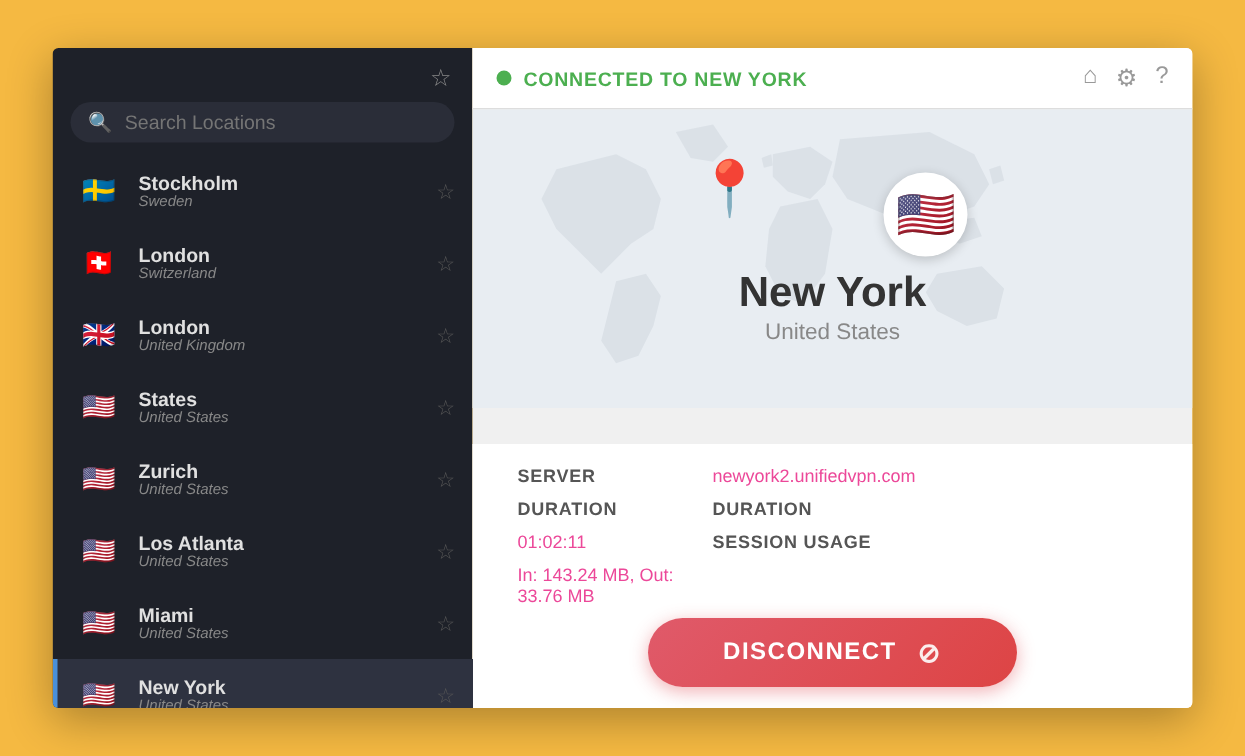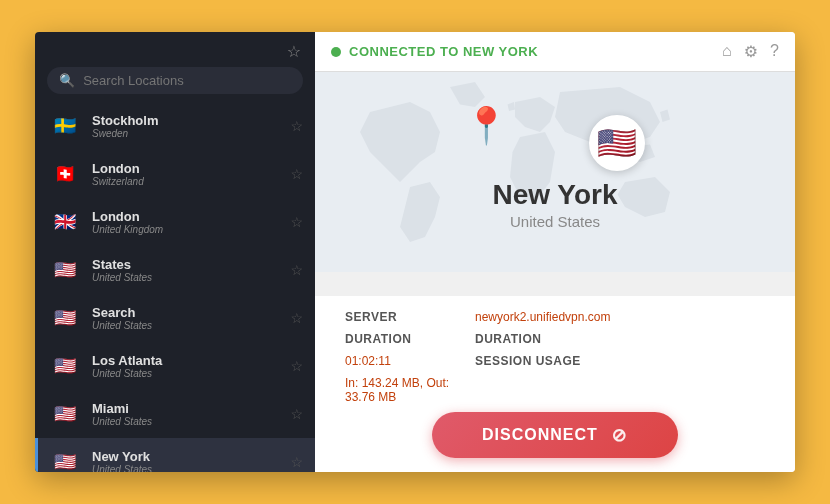--- a/index.html
+++ b/index.html
@@ -228,21 +228,21 @@
       row-gap: 8px;
       font-size: 13px;
     }
     .info-label {
       font-weight: 700;
       color: #555;
       letter-spacing: 0.5px;
       font-size: 12px;
     }
     .info-value {
-      color: #c2410c;
+      color: #ec4899;
       font-size: 12px;
     }
     .disconnect-btn {
       align-self: center;
       background: linear-gradient(135deg, #e05a6a, #d44);
       color: #fff;
       border: none;
       border-radius: 30px;
       padding: 12px 50px;
       font-size: 16px;
@@ -308,21 +308,21 @@
       <div class="flag-circle">🇺🇸</div>
       <div class="location-info">
         <div class="location-name">States</div>
         <div class="location-country">United States</div>
       </div>
       <span class="star-btn">☆</span>
     </div>
         <div class="location-item">
       <div class="flag-circle">🇺🇸</div>
       <div class="location-info">
-        <div class="location-name">Search</div>
+        <div class="location-name">Zurich</div>
         <div class="location-country">United States</div>
       </div>
       <span class="star-btn">☆</span>
     </div>
         <div class="location-item">
       <div class="flag-circle">🇺🇸</div>
       <div class="location-info">
         <div class="location-name">Los Atlanta</div>
         <div class="location-country">United States</div>
       </div>

